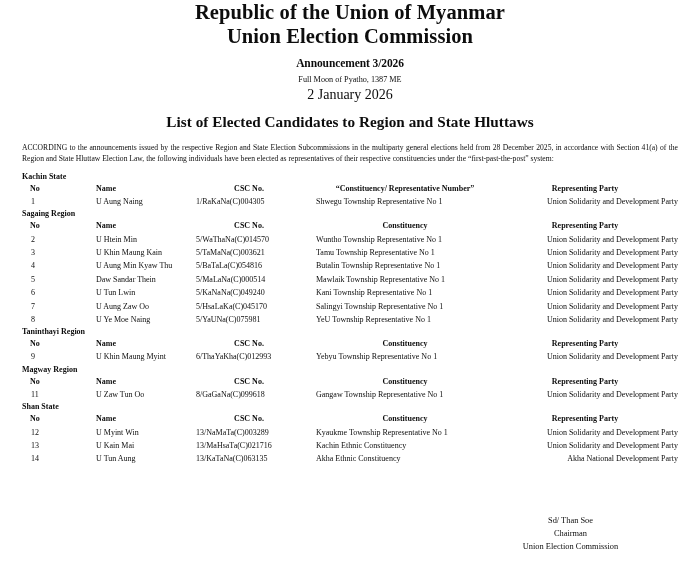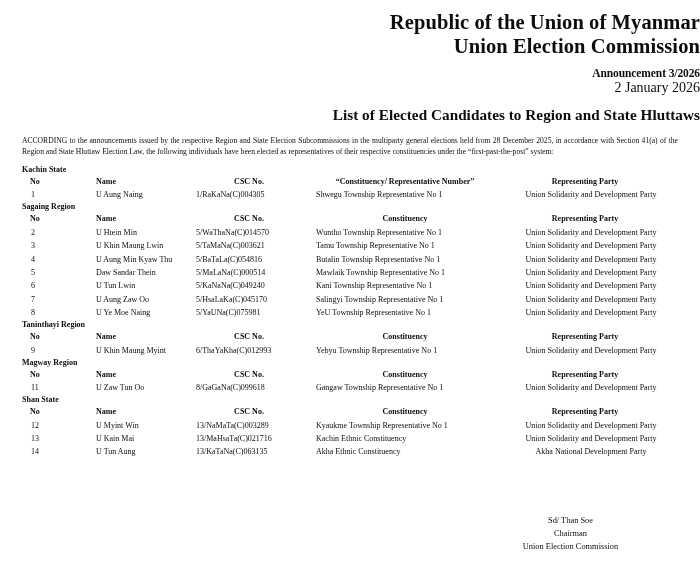--- a/index.html
+++ b/index.html
@@ -18,22 +18,21 @@
   .page {
     position: relative;
     width: 700px;
     height: 565px;
     box-sizing: border-box;
     padding: 0;
   }
 
   
   .masthead {
-    text-align: right;
-    padding-top: 10px;
+    text-align: center;
   }
   .org-line-1 {
     font-size: 20.5px;
     font-weight: bold;
     line-height: 1.18;
     letter-spacing: 0.1px;
   }
   .org-line-2 {
     font-size: 20.5px;
     font-weight: bold;
@@ -109,21 +108,21 @@
   .th-no    { text-align: left;  padding-left: 8px !important; }
   .th-name  { text-align: left;  padding-left: 38px !important; }
   .th-csc   { text-align: center; margin-top: 8px; }
   .th-cons  { text-align: center; }
   .th-party { text-align: center; padding-right: 8px !important; }
 
   .td-no    { text-align: left;  padding-left: 9px !important; }
   .td-name  { text-align: left;  padding-left: 38px !important; }
   .td-csc   { text-align: left;  padding-left: 8px !important; }
   .td-cons  { text-align: left;  padding-left: 6px !important; }
-  .td-party { text-align: center;  padding-left: 4px !important; margin-left: 28px; }
+  .td-party { text-align: right;  padding-left: 4px !important; margin-left: 28px; }
 
   
   .signature {
     position: absolute;
     right: 22px;
     bottom: 12px;
     text-align: center;
     font-size: 8.4px;
     line-height: 1.55;
     width: 215px;
@@ -132,20 +131,21 @@
 </style>
 </head>
 <body>
 
 <div class="page">
 
   <div class="masthead">
     <div class="org-line-1">Republic of the Union of Myanmar</div>
     <div class="org-line-2">Union Election Commission</div>
     <div class="announcement">Announcement 3/2026</div>
+    <div class="date-me">Full Moon of Pyatho, 1387 ME</div>
     <div class="date-greg">2 January 2026</div>
     <div class="doc-title">List of Elected Candidates to Region and State Hluttaws</div>
   </div>
 
   <div class="intro">ACCORDING to the announcements issued by the respective Region and State Election Subcommissions in the multiparty general elections held from 28 December 2025, in accordance with Section 41(a) of the Region and State Hluttaw Election Law, the following individuals have been elected as representatives of their respective constituencies under the “first-past-the-post” system:</div>
 
   <div class="sections">
       <div class="region-name">Kachin State</div>
       <table class="reg-table">
         <colgroup>
@@ -195,21 +195,21 @@
         <tbody>
           <tr>
             <td class="td-no">2</td>
             <td class="td-name">U Htein Min</td>
             <td class="td-csc">5/WaThaNa(C)014570</td>
             <td class="td-cons">Wuntho Township Representative No 1</td>
             <td class="td-party">Union Solidarity and Development Party</td>
           </tr>
           <tr>
             <td class="td-no">3</td>
-            <td class="td-name">U Khin Maung Lwin</td>
+            <td class="td-name">U Khin Maung Kain</td>
             <td class="td-csc">5/TaMaNa(C)003621</td>
             <td class="td-cons">Tamu Township Representative No 1</td>
             <td class="td-party">Union Solidarity and Development Party</td>
           </tr>
           <tr>
             <td class="td-no">4</td>
             <td class="td-name">U Aung Min Kyaw Thu</td>
             <td class="td-csc">5/BaTaLa(C)054816</td>
             <td class="td-cons">Butalin Township Representative No 1</td>
             <td class="td-party">Union Solidarity and Development Party</td>

